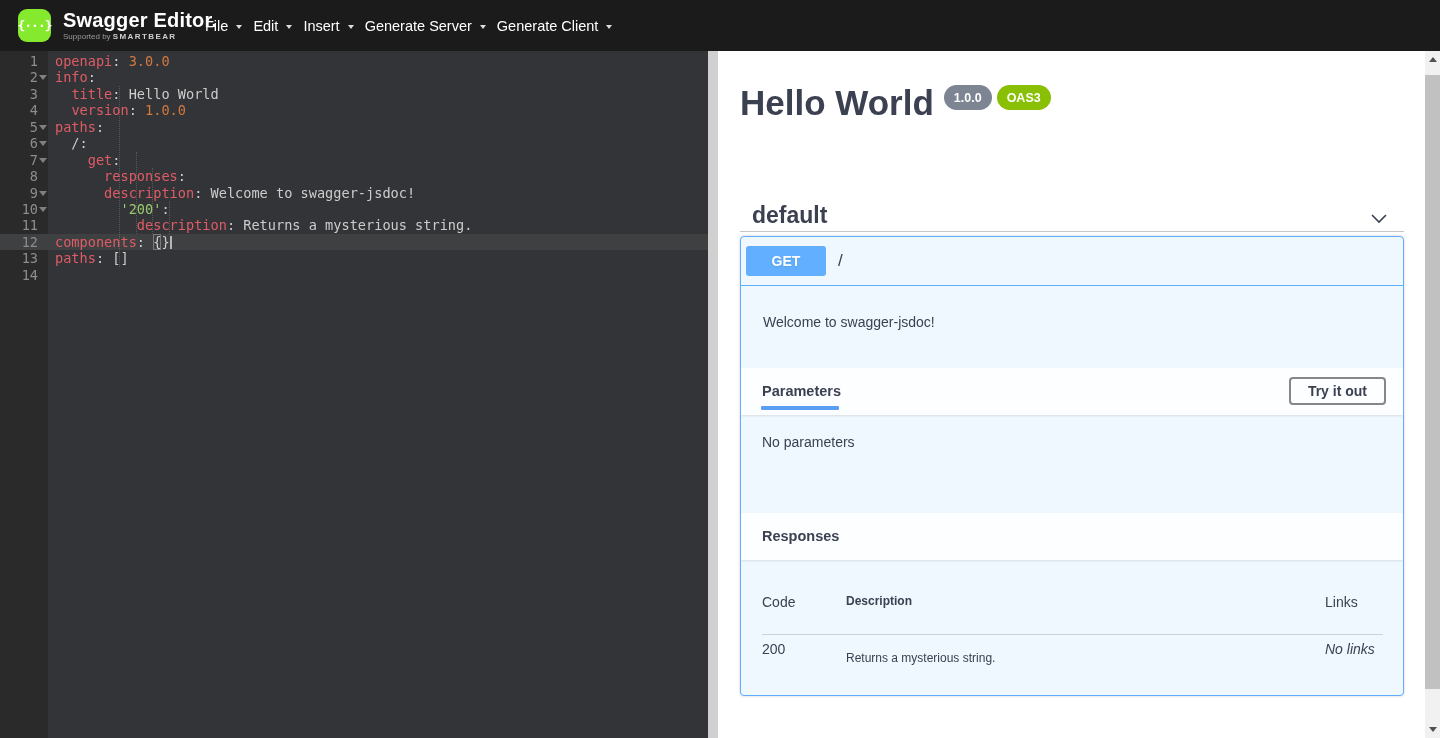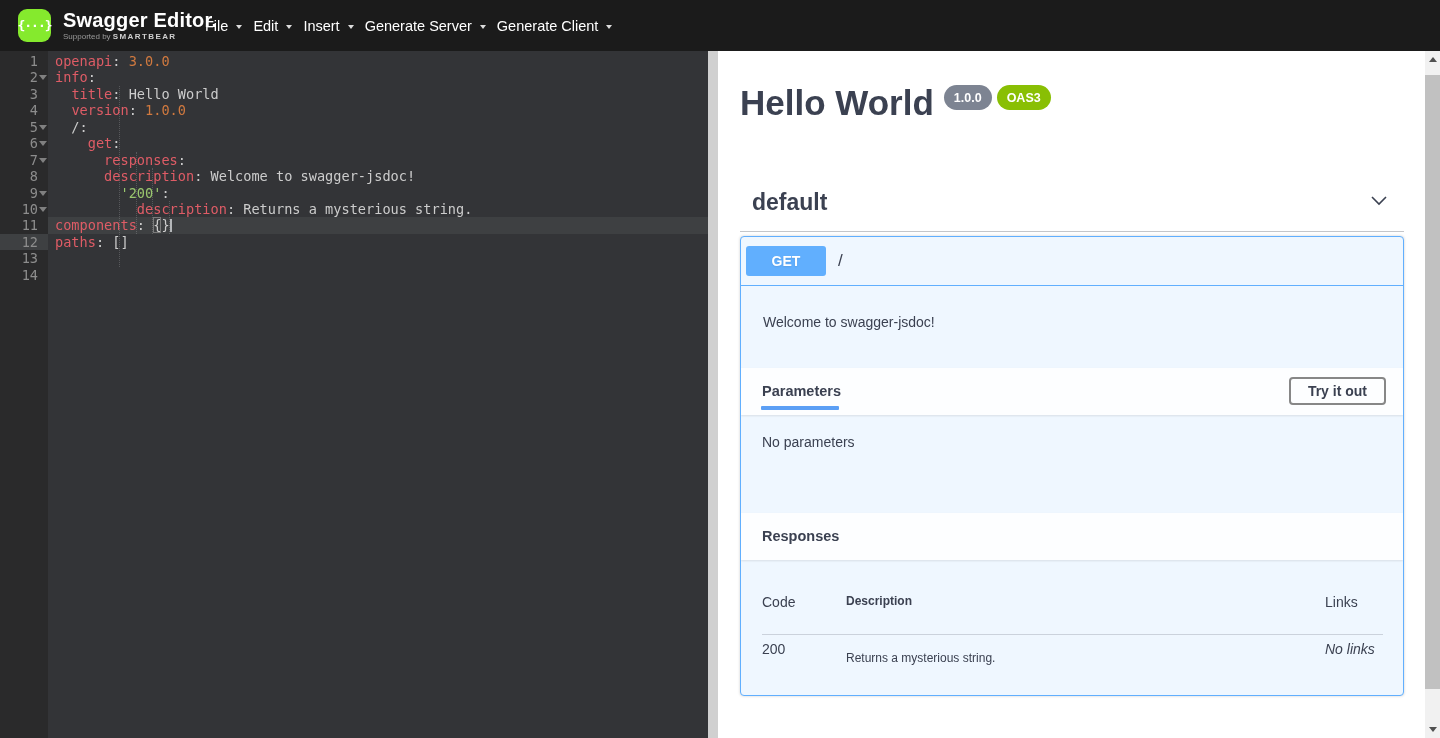--- a/index.html
+++ b/index.html
@@ -59,21 +59,21 @@
   .preview-pane{position:absolute;left:718px;top:51px;width:707px;bottom:0;background:#fff;
                 overflow:hidden;color:var(--heading)}
   .info-block{padding:33px 21px 0 22px}
   .title-row{display:flex;align-items:flex-start}
   .api-title{margin:0;font-size:35px;line-height:1.1;font-weight:bold;color:var(--heading)}
   .badges{display:flex;gap:5px;margin-left:10px;margin-top:1px}
   .pill{border-radius:14px;padding:5px 10px 4px;color:#fff;font-size:12.5px;font-weight:bold;line-height:1.3}
   .pill.version{background:var(--badge-gray)}
   .pill.oas{background:var(--badge-green)}
 
-  .tag-section{margin:66px 21px 0 22px;height:43px;display:flex;align-items:flex-start;
+  .tag-section{margin:66px 21px 0 22px;height:43px;display:flex;align-items:flex-end;
                justify-content:space-between;padding:0 14px 2px 12px;
                border-bottom:1px solid rgba(59,65,81,.3);cursor:pointer}
   .tag-name{font-size:23px;font-weight:bold;color:var(--heading)}
   .chevron svg{display:block}
 
   .opblock{margin:4px 21px 0 22px;border:1px solid var(--accent-blue);border-radius:4px;
            background:#eff7ff;box-shadow:0 0 3px rgba(0,0,0,.19);overflow:hidden}
   .op-summary{height:49px;border-bottom:1px solid var(--accent-blue);display:flex;align-items:center;
               padding:0 10px 0 5px;cursor:pointer}
   .method-btn{width:80px;height:30px;background:var(--accent-blue);border:none;border-radius:3px;
@@ -168,20 +168,21 @@
   <div class="code-area">
     <div class="indent-guide ig1"></div>
     <div class="indent-guide ig2"></div>
     <div class="indent-guide ig3"></div>
     <div class="indent-guide ig4"></div>
     <div>
         <div class="code-line"><span class="tok-key">openapi</span><span class="tok-plain">: </span><span class="tok-num">3.0.0</span></div>
         <div class="code-line"><span class="tok-key">info</span><span class="tok-plain">:</span></div>
         <div class="code-line"><span class="tok-plain">  </span><span class="tok-key">title</span><span class="tok-plain">: </span><span class="tok-plain">Hello World</span></div>
         <div class="code-line"><span class="tok-plain">  </span><span class="tok-key">version</span><span class="tok-plain">: </span><span class="tok-num">1.0.0</span></div>
+        <div class="code-line"><span class="tok-key">paths</span><span class="tok-plain">:</span></div>
         <div class="code-line"><span class="tok-plain">  /:</span></div>
         <div class="code-line"><span class="tok-plain">    </span><span class="tok-key">get</span><span class="tok-plain">:</span></div>
         <div class="code-line"><span class="tok-plain">      </span><span class="tok-key">responses</span><span class="tok-plain">:</span></div>
         <div class="code-line"><span class="tok-plain">      </span><span class="tok-key">description</span><span class="tok-plain">: </span><span class="tok-plain">Welcome to swagger-jsdoc!</span></div>
         <div class="code-line"><span class="tok-plain">        </span><span class="tok-str">'200'</span><span class="tok-plain">:</span></div>
         <div class="code-line"><span class="tok-plain">          </span><span class="tok-key">description</span><span class="tok-plain">: </span><span class="tok-plain">Returns a mysterious string.</span></div>
         <div class="code-line active"><span class="tok-key">components</span><span class="tok-plain">: </span><span class="tok-plain tok-box">{</span><span class="tok-plain">}</span><span class="text-cursor"></span></div>
         <div class="code-line"><span class="tok-key">paths</span><span class="tok-plain">: </span><span class="tok-plain">[]</span></div>
         <div class="code-line"></div>
       </div>

